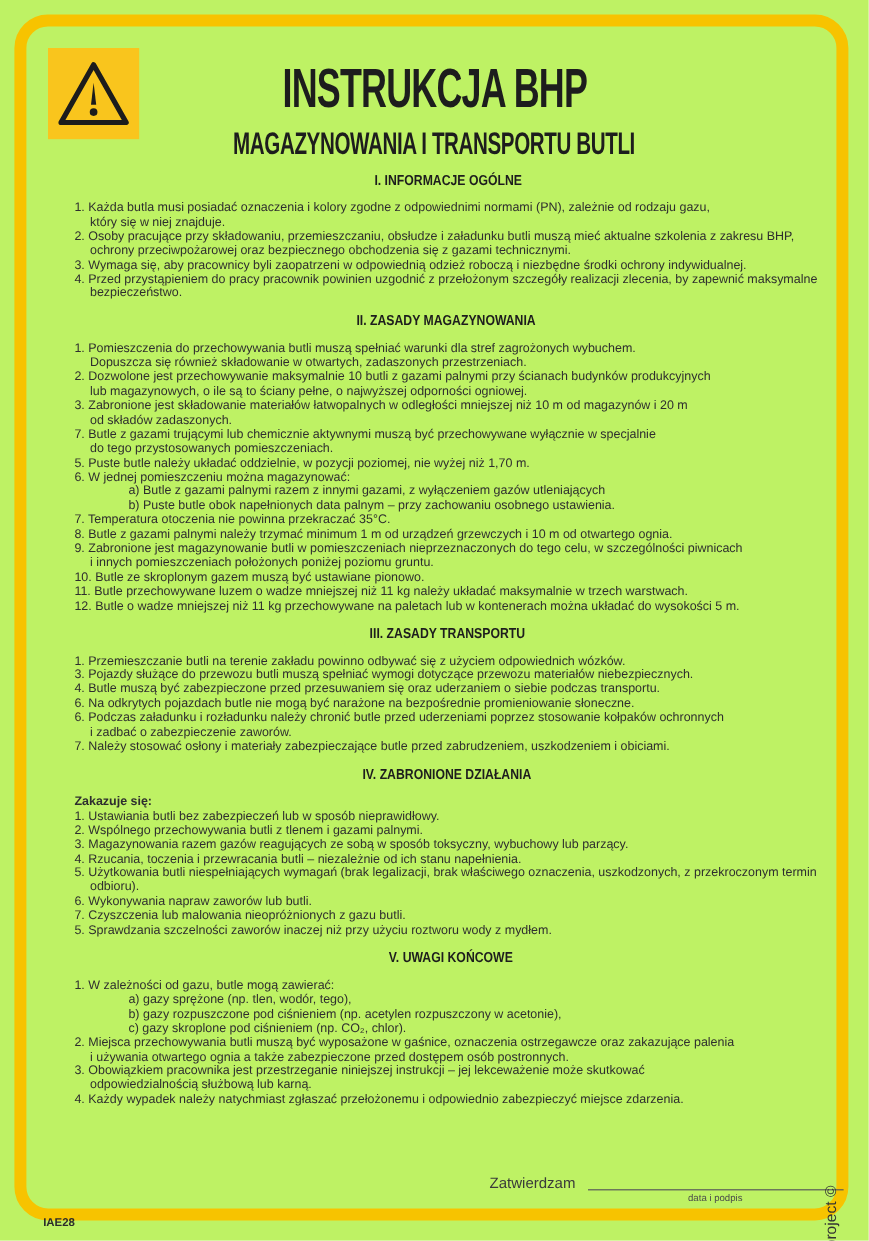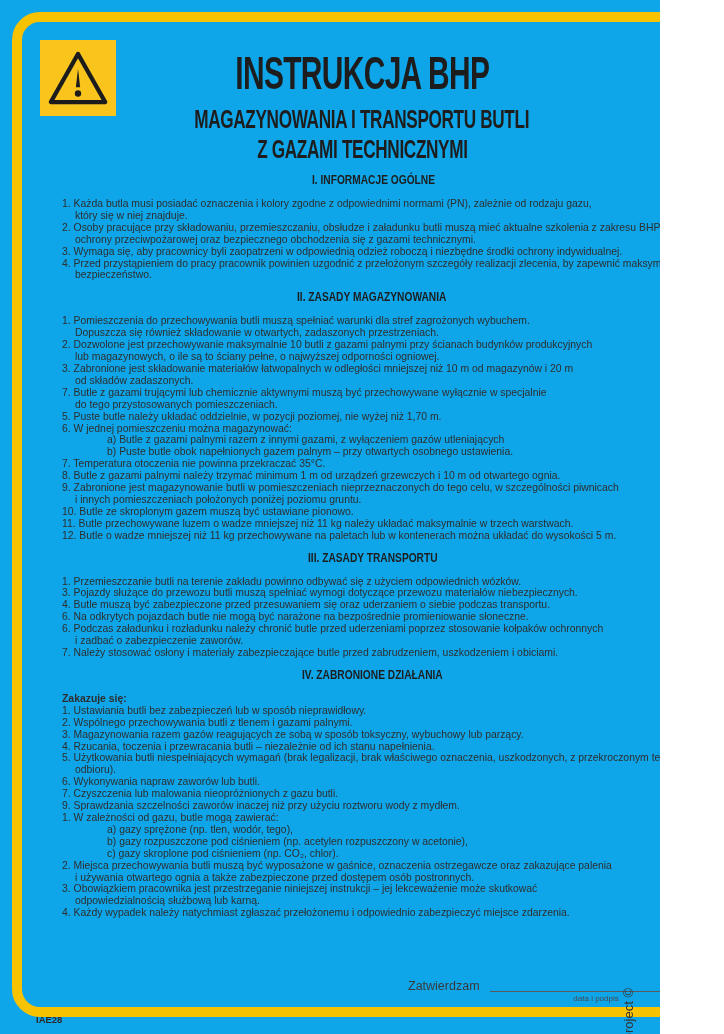--- a/index.html
+++ b/index.html
@@ -6,22 +6,22 @@
     --accent:#F7C300;
     --icon-bg:#F9C51D;
     --ink:#1d1d1d;
     --body:#2e2e2e;
   }
   *{margin:0;padding:0;box-sizing:border-box;}
   html,body{background:#ffffff;}
   body{font-family:"Liberation Sans", sans-serif;color:var(--body);}
   .page{
     position:relative;
-    width:660px;height:1034px;
-    background:#0ea5e9;
+    width:724px;height:1034px;
+    background:#bef264;
     overflow:hidden;
   }
   .frame{
     position:absolute;
     left:12px;top:12px;
     width:695px;height:1005px;
     border:10px solid var(--accent);
     border-radius:28px;
   }
   .warn-box{
@@ -138,21 +138,20 @@
       <path d="M50 32 L53.5 62 L46.5 62 Z" fill="#1c1c1c"></path>
       <circle cx="50" cy="72" r="5.2" fill="#1c1c1c"></circle>
     </svg>
   </div>
 
   <div class="content">
     <header class="doc-header">
       <h1><span class="sq">INSTRUKCJA BHP</span></h1>
       <div class="subtitle">
         <div><span class="sq">MAGAZYNOWANIA I TRANSPORTU BUTLI</span></div>
-        <div><span class="sq">Z GAZAMI TECHNICZNYMI</span></div>
       </div>
     </header>
 
     <main class="sections">
         <section class="section">
           <h2><span class="sq">I. INFORMACJE OGÓLNE</span></h2>
           <div class="item">1. Każda butla musi posiadać oznaczenia i kolory zgodne z odpowiednimi normami (PN), zależnie od rodzaju gazu,
 który się w niej znajduje.</div>
           <div class="item">2. Osoby pracujące przy składowaniu, przemieszczaniu, obsłudze i załadunku butli muszą mieć aktualne szkolenia z zakresu BHP,
 ochrony przeciwpożarowej oraz bezpiecznego obchodzenia się z gazami technicznymi.</div>
@@ -166,21 +165,21 @@
 Dopuszcza się również składowanie w otwartych, zadaszonych przestrzeniach.</div>
           <div class="item">2. Dozwolone jest przechowywanie maksymalnie 10 butli z gazami palnymi przy ścianach budynków produkcyjnych
 lub magazynowych, o ile są to ściany pełne, o najwyższej odporności ogniowej.</div>
           <div class="item">3. Zabronione jest składowanie materiałów łatwopalnych w odległości mniejszej niż 10 m od magazynów i 20 m
 od składów zadaszonych.</div>
           <div class="item">7. Butle z gazami trującymi lub chemicznie aktywnymi muszą być przechowywane wyłącznie w specjalnie
 do tego przystosowanych pomieszczeniach.</div>
           <div class="item">5. Puste butle należy układać oddzielnie, w pozycji poziomej, nie wyżej niż 1,70 m.</div>
           <div class="item">6. W jednej pomieszczeniu można magazynować:</div>
           <div class="item sub">a) Butle z gazami palnymi razem z innymi gazami, z wyłączeniem gazów utleniających</div>
-          <div class="item sub">b) Puste butle obok napełnionych gazem palnym – przy otwartych osobnego ustawienia.</div>
+          <div class="item sub">b) Puste butle obok napełnionych data palnym – przy zachowaniu osobnego ustawienia.</div>
           <div class="item">7. Temperatura otoczenia nie powinna przekraczać 35°C.</div>
           <div class="item">8. Butle z gazami palnymi należy trzymać minimum 1 m od urządzeń grzewczych i 10 m od otwartego ognia.</div>
           <div class="item">9. Zabronione jest magazynowanie butli w pomieszczeniach nieprzeznaczonych do tego celu, w szczególności piwnicach
 i innych pomieszczeniach położonych poniżej poziomu gruntu.</div>
           <div class="item">10. Butle ze skroplonym gazem muszą być ustawiane pionowo.</div>
           <div class="item">11. Butle przechowywane luzem o wadze mniejszej niż 11 kg należy układać maksymalnie w trzech warstwach.</div>
           <div class="item">12. Butle o wadze mniejszej niż 11 kg przechowywane na paletach lub w kontenerach można układać do wysokości 5 m.</div>
         </section>
         <section class="section">
           <h2><span class="sq">III. ZASADY TRANSPORTU</span></h2>
@@ -195,23 +194,24 @@
         <section class="section">
           <h2><span class="sq">IV. ZABRONIONE DZIAŁANIA</span></h2>
           <div class="lead">Zakazuje się:</div>
           <div class="item">1. Ustawiania butli bez zabezpieczeń lub w sposób nieprawidłowy.</div>
           <div class="item">2. Wspólnego przechowywania butli z tlenem i gazami palnymi.</div>
           <div class="item">3. Magazynowania razem gazów reagujących ze sobą w sposób toksyczny, wybuchowy lub parzący.</div>
           <div class="item">4. Rzucania, toczenia i przewracania butli – niezależnie od ich stanu napełnienia.</div>
           <div class="item">5. Użytkowania butli niespełniających wymagań (brak legalizacji, brak właściwego oznaczenia, uszkodzonych, z przekroczonym termin odbioru).</div>
           <div class="item">6. Wykonywania napraw zaworów lub butli.</div>
           <div class="item">7. Czyszczenia lub malowania nieopróżnionych z gazu butli.</div>
-          <div class="item">9. Sprawdzania szczelności zaworów inaczej niż przy użyciu roztworu wody z mydłem.</div>
-        </section>
-        <section class="section">
+          <div class="item">5. Sprawdzania szczelności zaworów inaczej niż przy użyciu roztworu wody z mydłem.</div>
+        </section>
+        <section class="section">
+          <h2><span class="sq">V. UWAGI KOŃCOWE</span></h2>
           <div class="item">1. W zależności od gazu, butle mogą zawierać:</div>
           <div class="item sub">a) gazy sprężone (np. tlen, wodór, tego),</div>
           <div class="item sub">b) gazy rozpuszczone pod ciśnieniem (np. acetylen rozpuszczony w acetonie),</div>
           <div class="item sub">c) gazy skroplone pod ciśnieniem (np. CO₂, chlor).</div>
           <div class="item">2. Miejsca przechowywania butli muszą być wyposażone w gaśnice, oznaczenia ostrzegawcze oraz zakazujące palenia
 i używania otwartego ognia a także zabezpieczone przed dostępem osób postronnych.</div>
           <div class="item">3. Obowiązkiem pracownika jest przestrzeganie niniejszej instrukcji – jej lekceważenie może skutkować
 odpowiedzialnością służbową lub karną.</div>
           <div class="item">4. Każdy wypadek należy natychmiast zgłaszać przełożonemu i odpowiednio zabezpieczyć miejsce zdarzenia.</div>
         </section>

